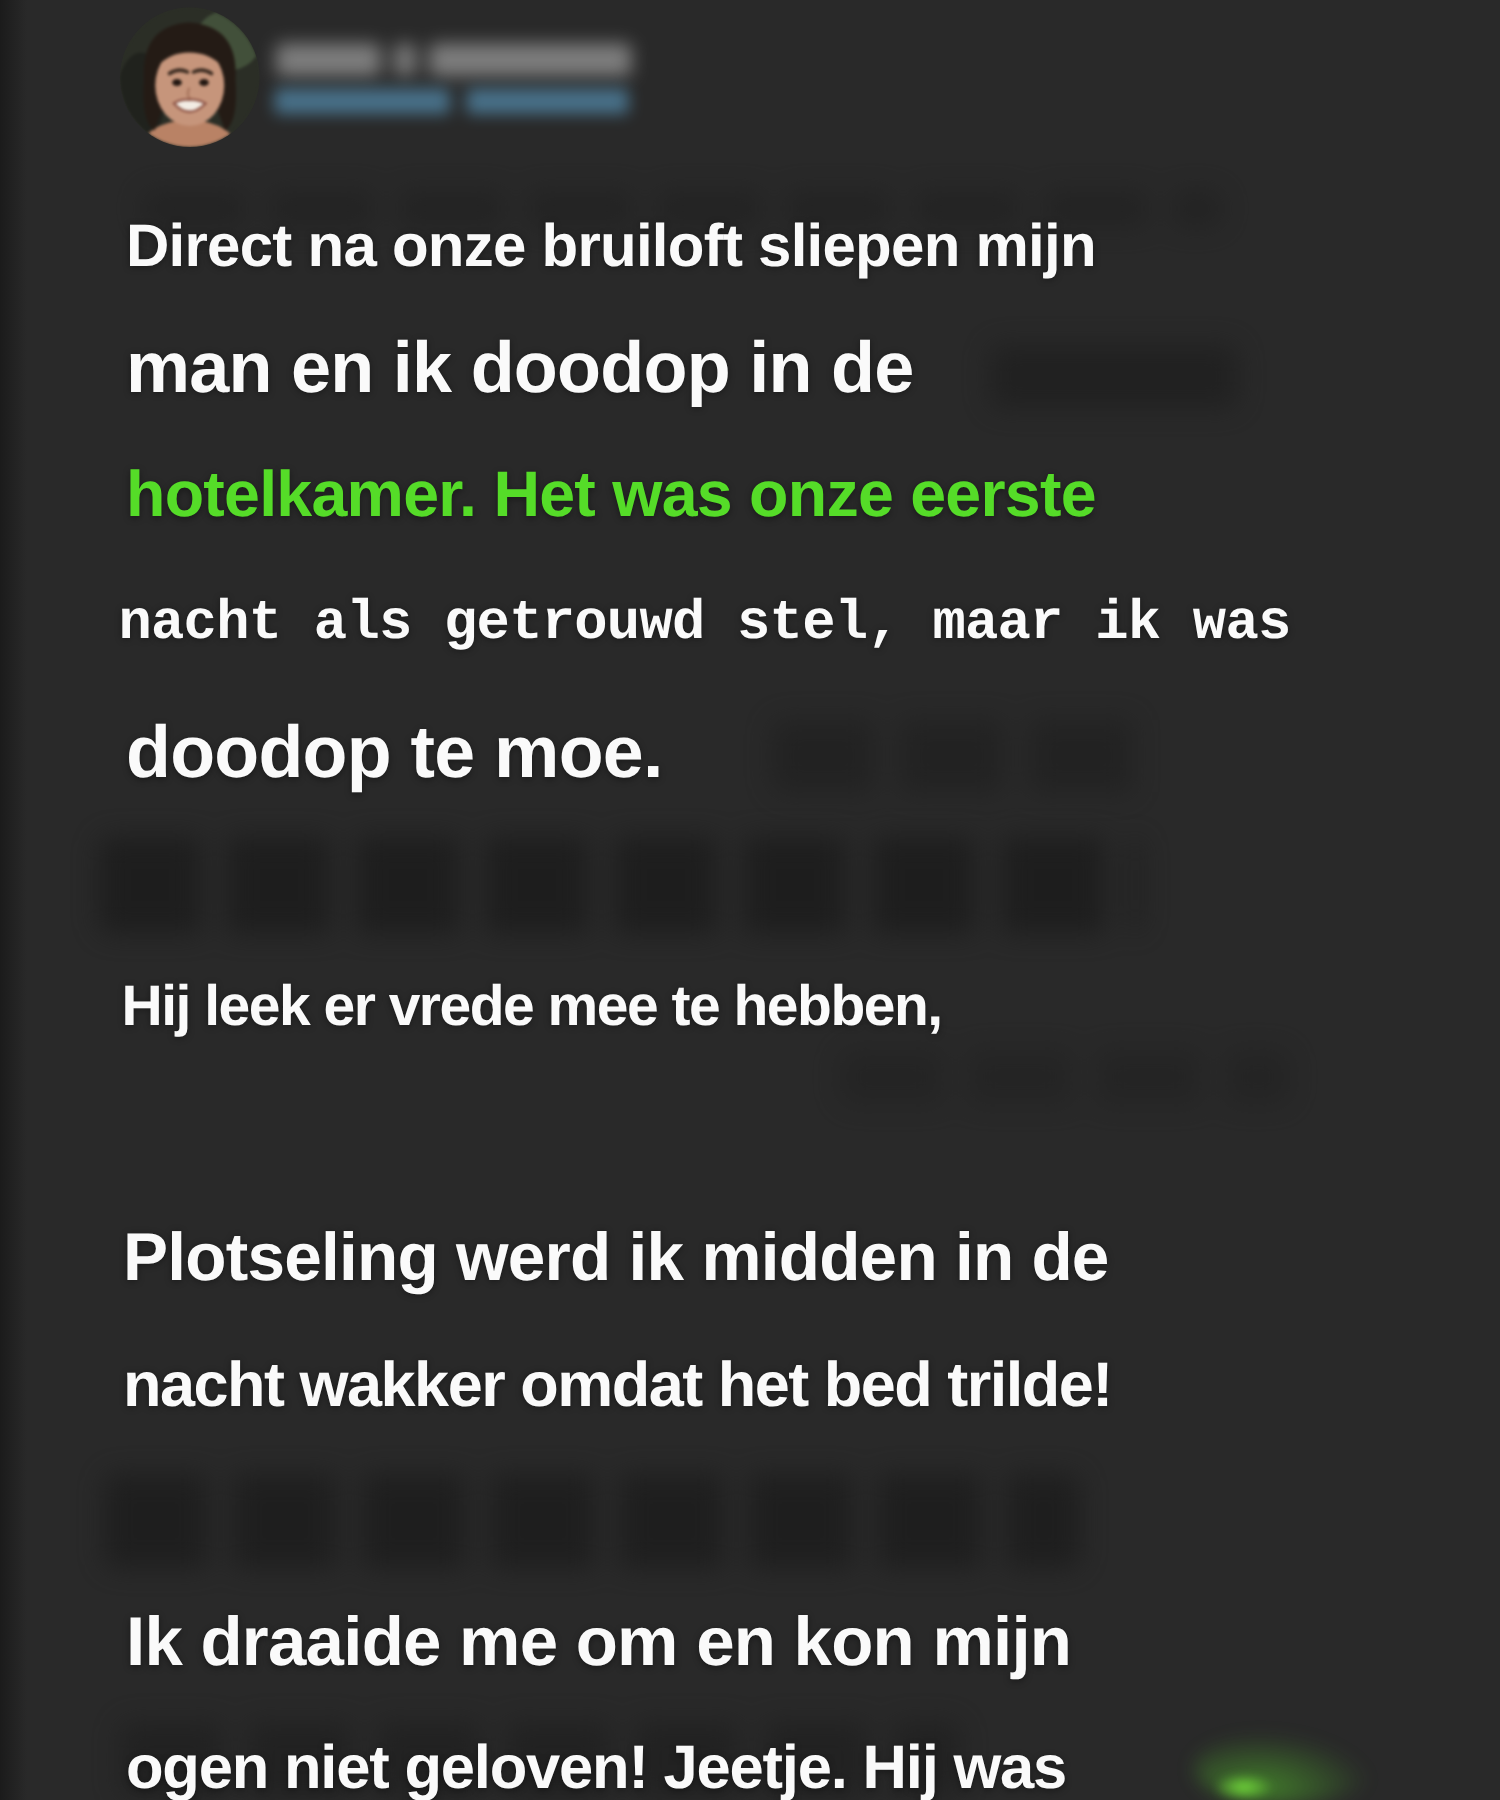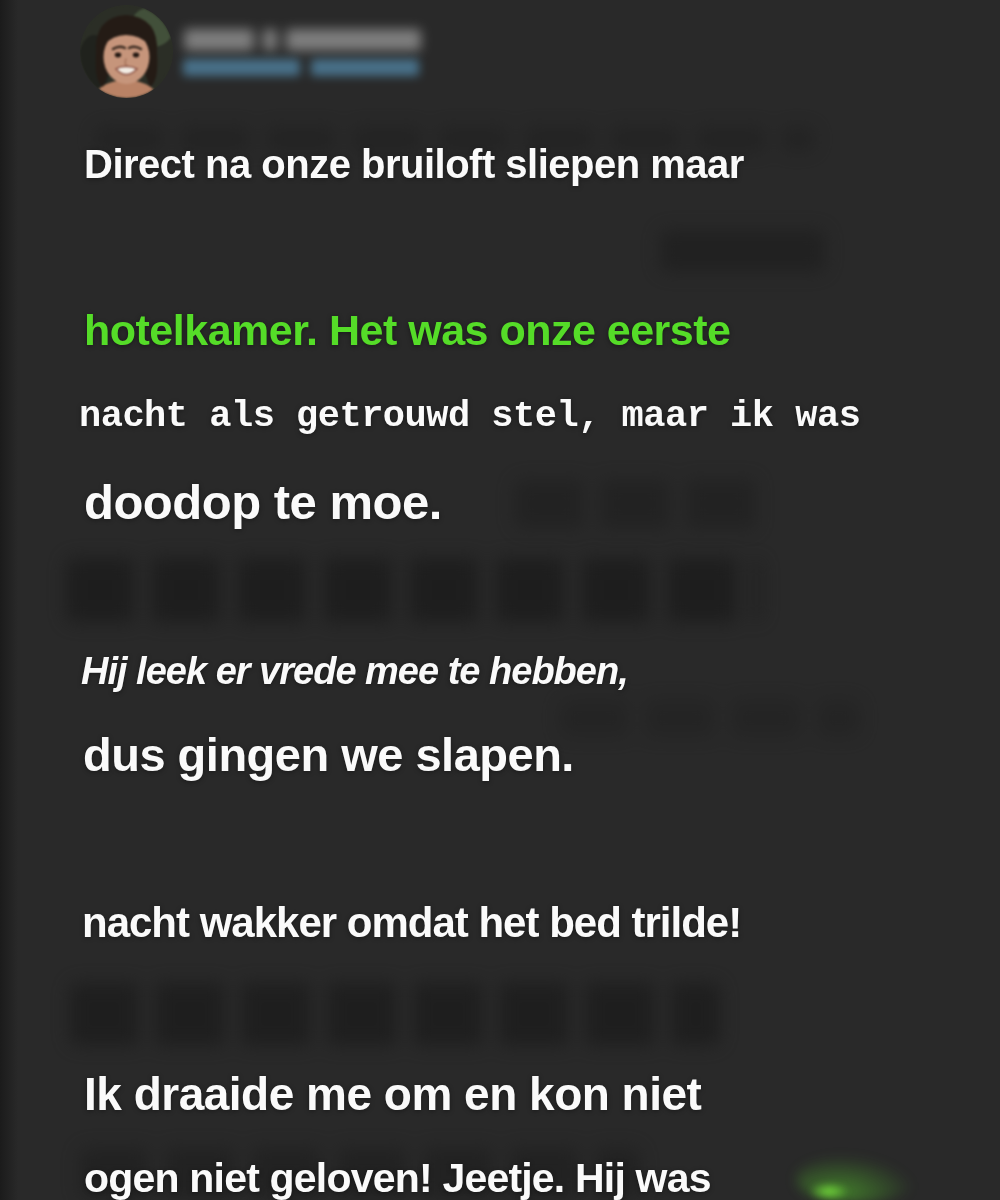--- a/index.html
+++ b/index.html
@@ -30,21 +30,21 @@
   .line{
     position:absolute;color:#fafafa;line-height:1.15;letter-spacing:-0.5px;
     font-weight:600;white-space:nowrap;
     text-shadow:0 1px 5px rgba(0,0,0,.4);
   }
   .l1 {top:141px;left:84px;font-size:40px;}
   .l2 {top:218px;left:84px;font-size:48px;}
   .l3 {top:306px;left:84px;font-size:43px;}
   .l4 {top:395px;left:79px;font-size:37px;font-family:Liberation Mono, monospace;}
   .l5 {top:474px;left:84px;font-size:49px;}
-  .l6 {top:650px;left:81px;font-size:38px;letter-spacing:-1px;font-style:italic;}
+  .l6 {top:650px;left:81px;font-size:38px;letter-spacing:-1px;}
   .l7 {top:728px;left:83px;font-size:47px;}
   .l8 {top:812px;left:82px;font-size:45px;}
   .l9 {top:899px;left:82px;font-size:42px;letter-spacing:-1px;text-align:right;}
   .l10{top:1068px;left:84px;font-size:46px;}
   .l11{top:1155px;left:84px;font-size:41px;letter-spacing:-0.8px;}
   
   .ghost{
     position:absolute;border-radius:8px;filter:blur(9px);
     background:repeating-linear-gradient(90deg,#1c1c1c 0 68px,rgba(28,28,28,0) 68px 86px);
   }
@@ -117,26 +117,27 @@
   </div>
 
   <div class="ghost g1"></div>
   <div class="ghost g2"></div>
   <div class="ghost g3"></div>
   <div class="ghost g4"></div>
   <div class="ghost g5"></div>
   <div class="ghost g6"></div>
   <div class="ghost g7"></div>
 
-  <div class="line l1">Direct na onze bruiloft sliepen maar</div>
+  <div class="line l1">Direct na onze bruiloft sliepen mijn</div>
+  <div class="line l2">man en ik doodop in de</div>
   <div class="line l3" style="color: rgb(85, 220, 40); text-align: center;">hotelkamer. Het was onze eerste</div>
   <div class="line l4">nacht als getrouwd stel, maar ik was</div>
   <div class="line l5">doodop te moe.</div>
   <div class="line l6">Hij leek er vrede mee te hebben,</div>
-  <div class="line l7">dus gingen we slapen.</div>
+  <div class="line l8">Plotseling werd ik midden in de</div>
   <div class="line l9">nacht wakker omdat het bed trilde!</div>
-  <div class="line l10">Ik draaide me om en kon niet</div>
+  <div class="line l10">Ik draaide me om en kon mijn</div>
   <div class="line l11">ogen niet geloven! Jeetje. Hij was</div>
 
   <div class="green-glow"></div>
   <div class="green-glow-core"></div>
 
 </div>
 
 </body></html>

